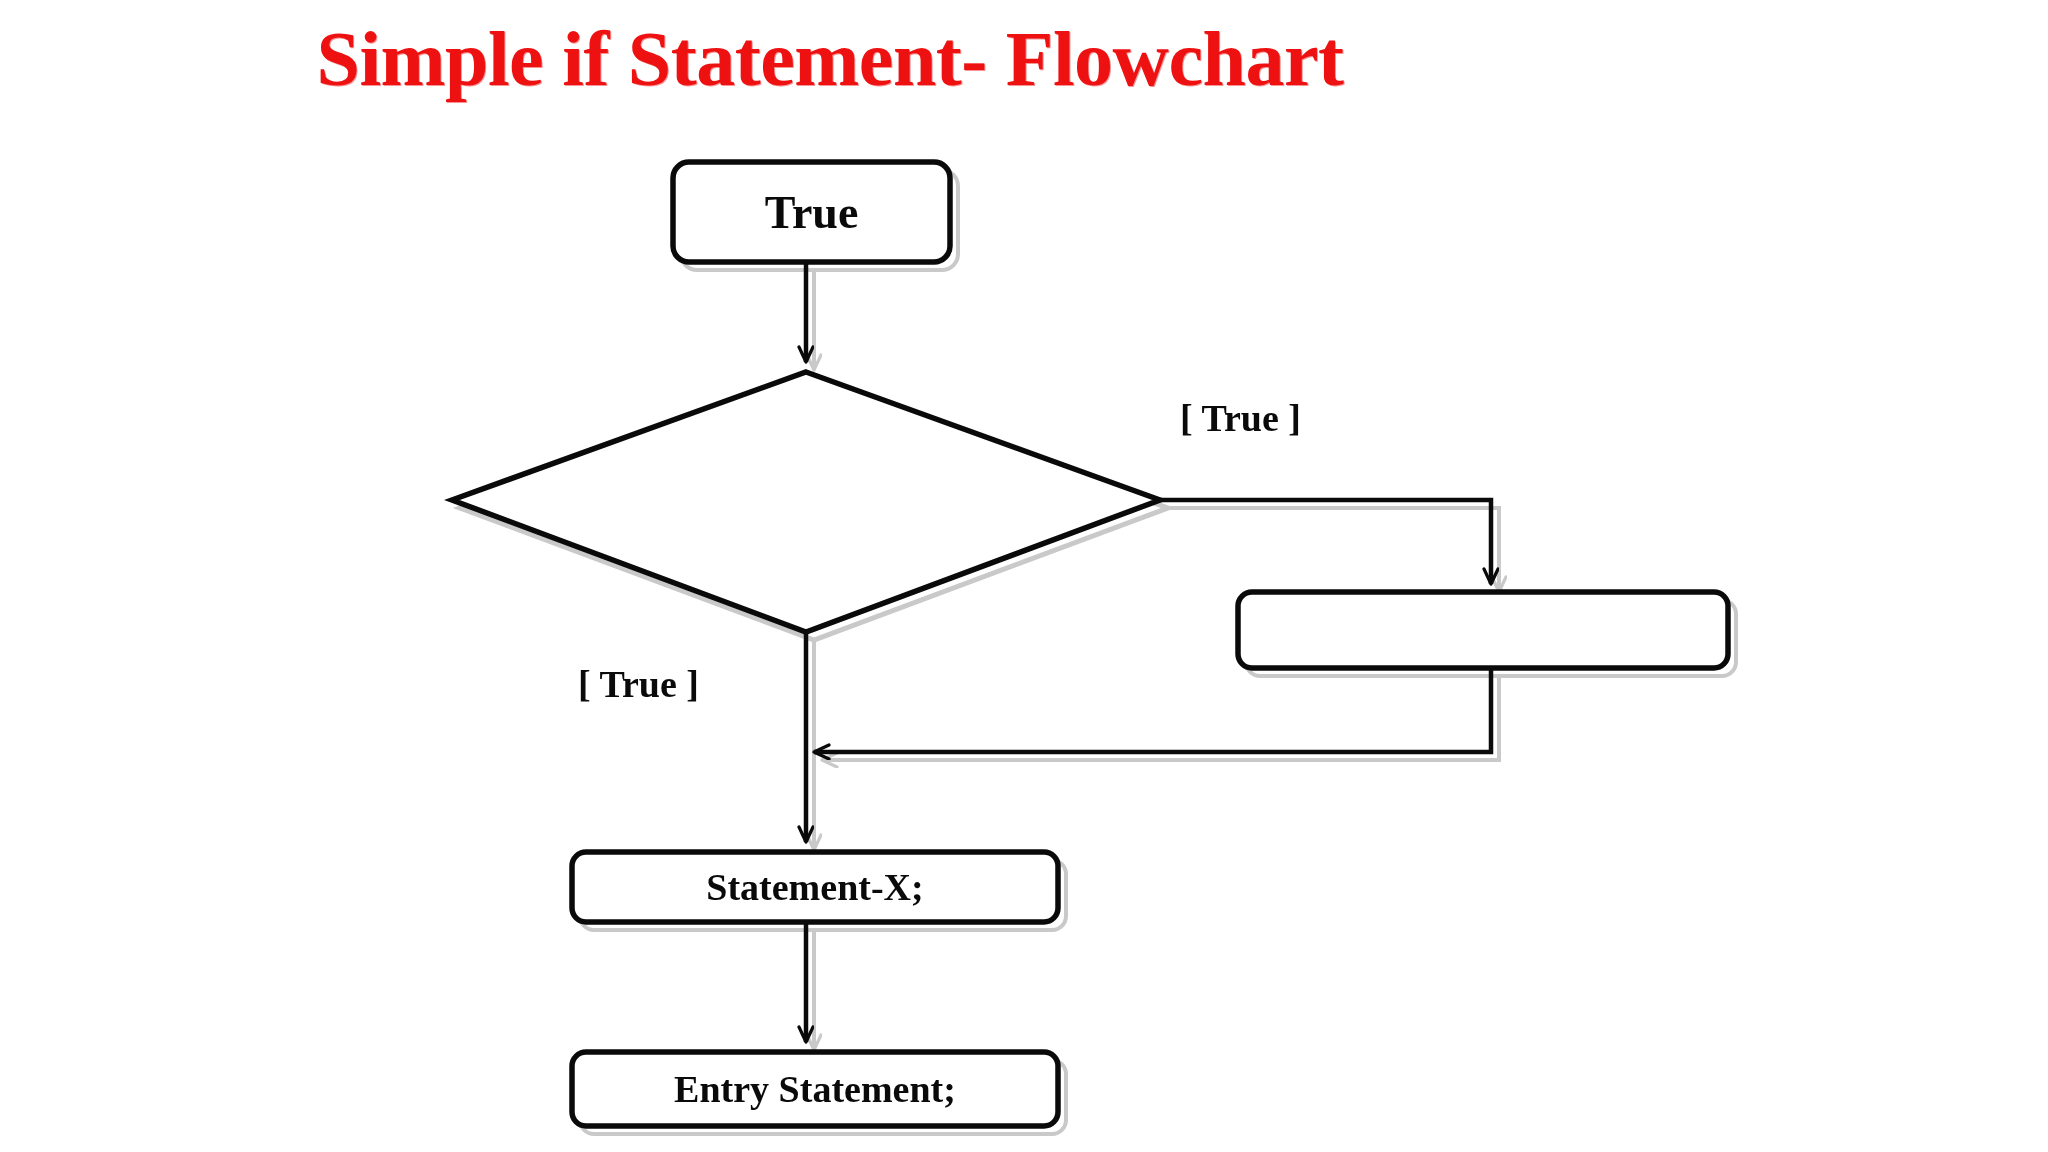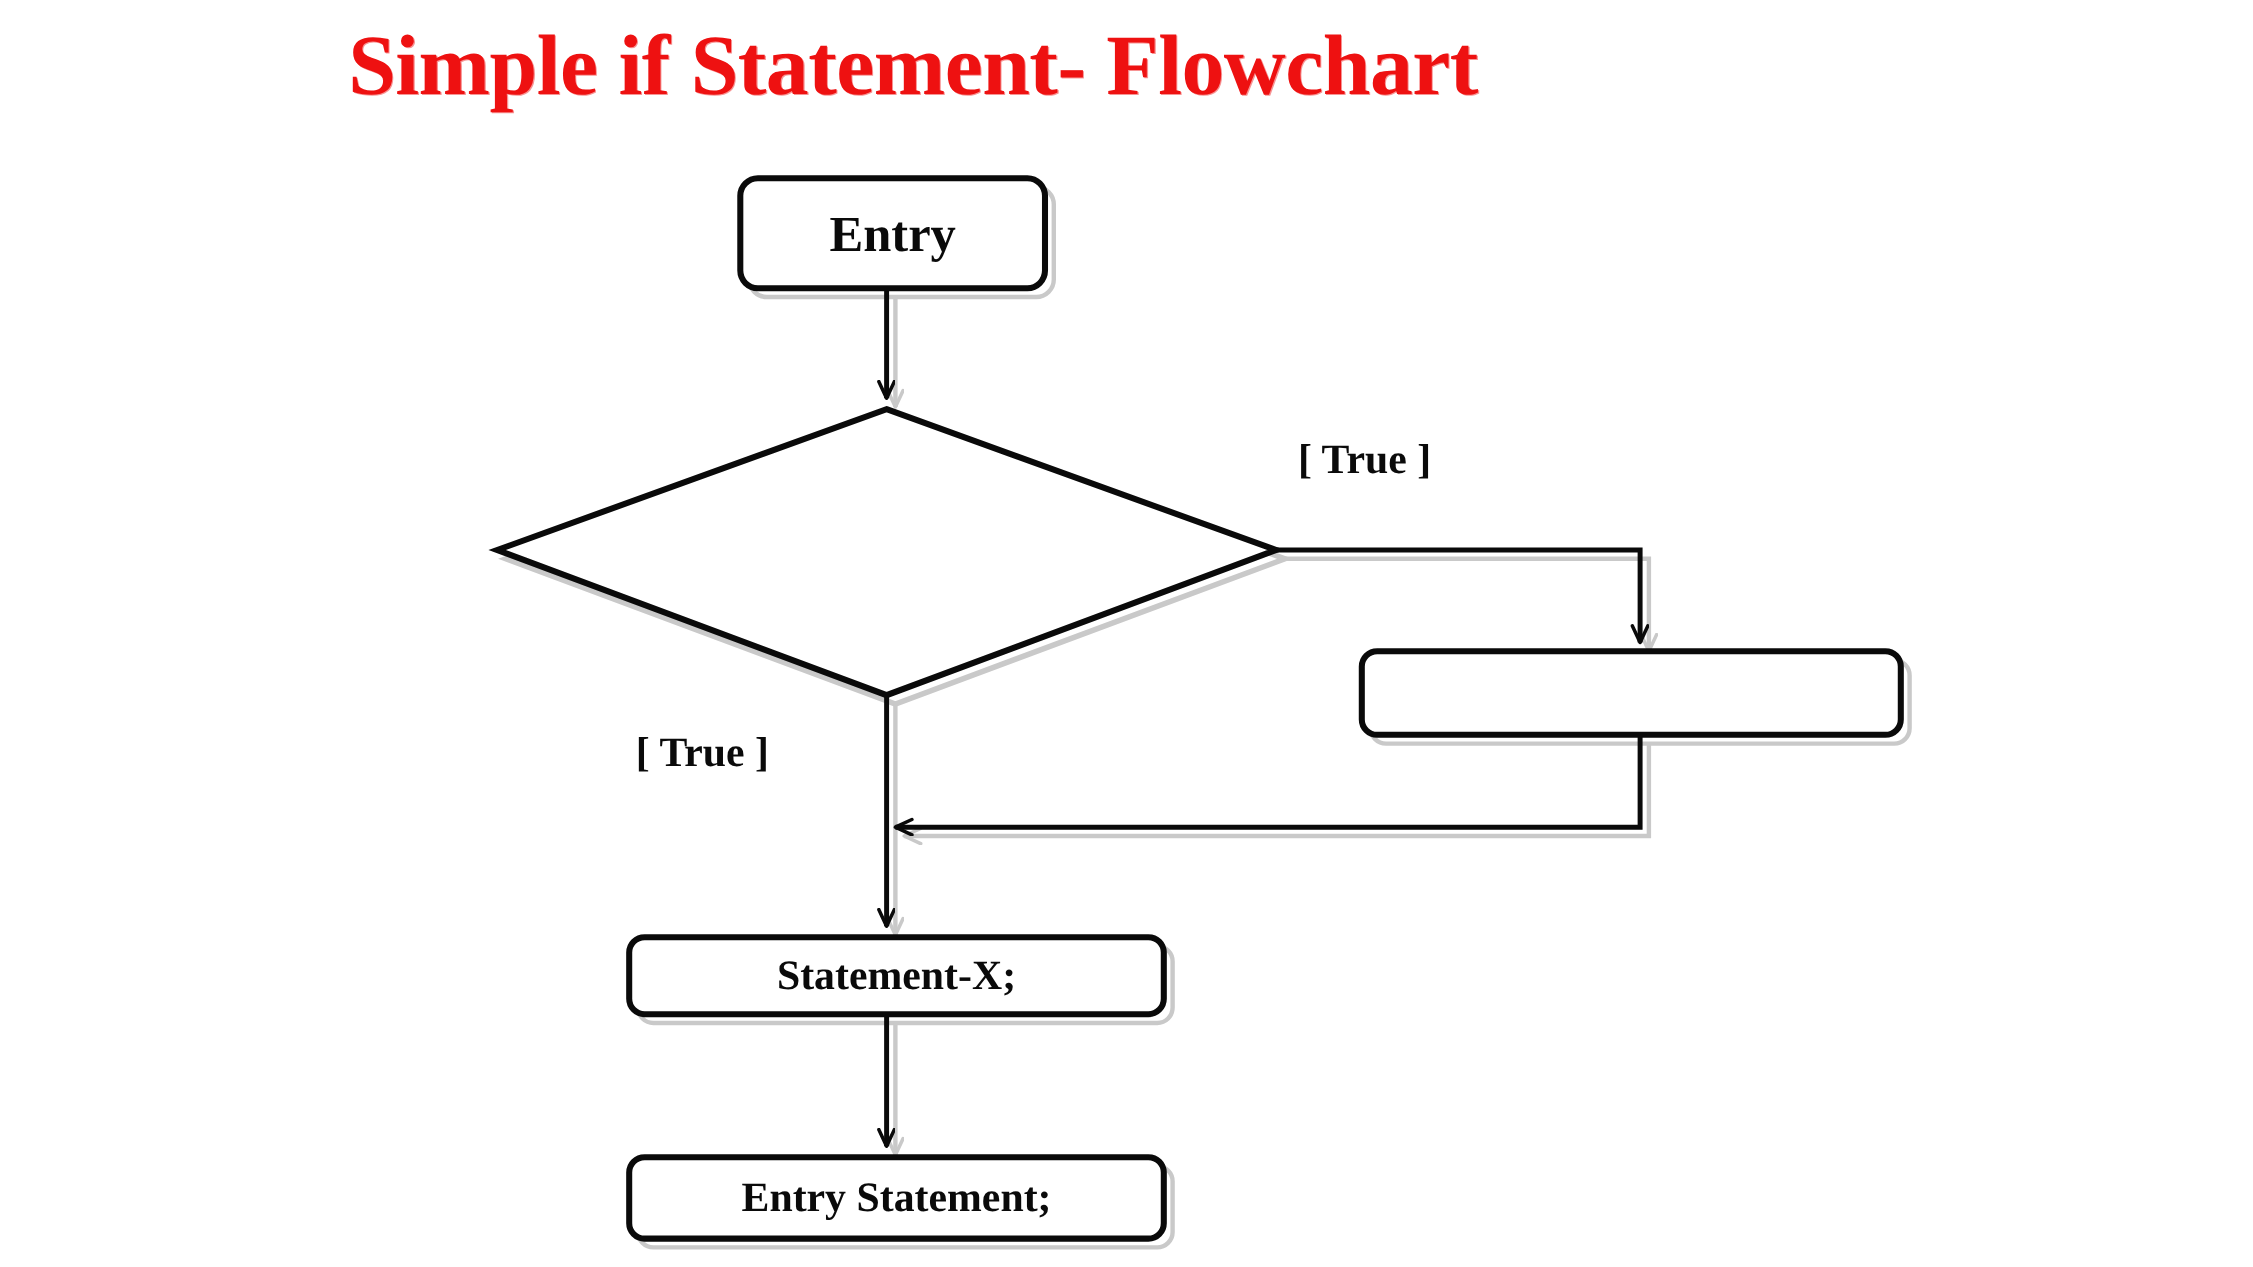--- a/index.html
+++ b/index.html
@@ -123,21 +123,21 @@
       <polygon points="806,372 1160,500 806,632 452,500" fill="#ffffff" stroke="#0a0a0a" stroke-width="5.5"></polygon>
 
       <rect x="1238" y="592" width="490" height="76" rx="14" ry="14" fill="#ffffff" stroke="#0a0a0a" stroke-width="5.5"></rect>
 
       <rect x="572" y="852" width="486" height="70" rx="14" ry="14" fill="#ffffff" stroke="#0a0a0a" stroke-width="5.5"></rect>
 
       <rect x="572" y="1052" width="486" height="74" rx="14" ry="14" fill="#ffffff" stroke="#0a0a0a" stroke-width="5.5"></rect>
     </g>
   </svg>
 
-  <div class="node-label" style="left:673px; top:162px; width:277px; height:100px; font-size:46px;">Entry</div>
+  <div class="node-label" style="left:673px; top:162px; width:277px; height:100px; font-size:46px;">True</div>
 
 
 
   <div class="node-label" style="left:572px; top:852px; width:486px; height:70px; font-size:38px;">Statement-X;</div>
 
   <div class="node-label" style="left:572px; top:1052px; width:486px; height:74px; font-size:38px;">Entry Statement;</div>
 
   <div class="edge-label" style="left:1180px; top:396px;">[ True ]</div>
 
   <div class="edge-label" style="left:578px; top:662px;">[ True ]</div>

